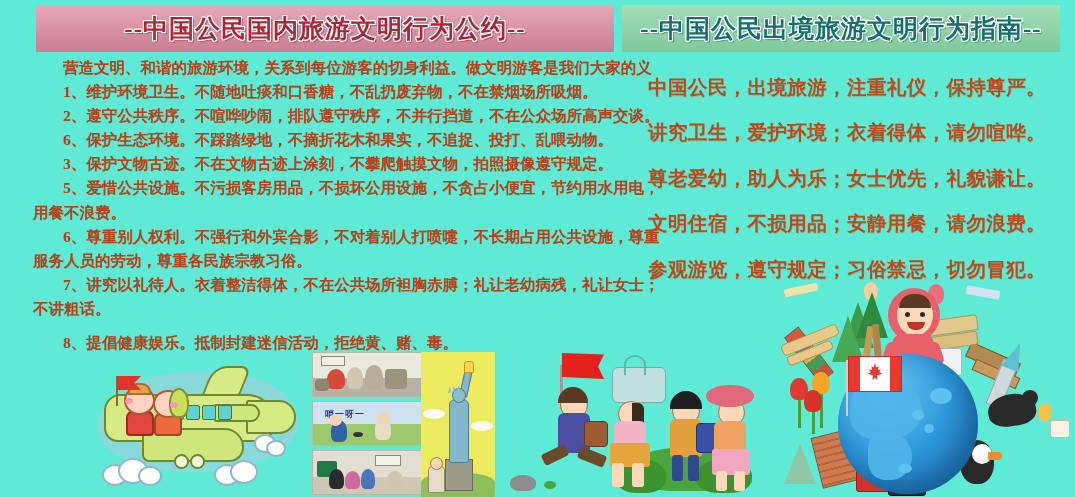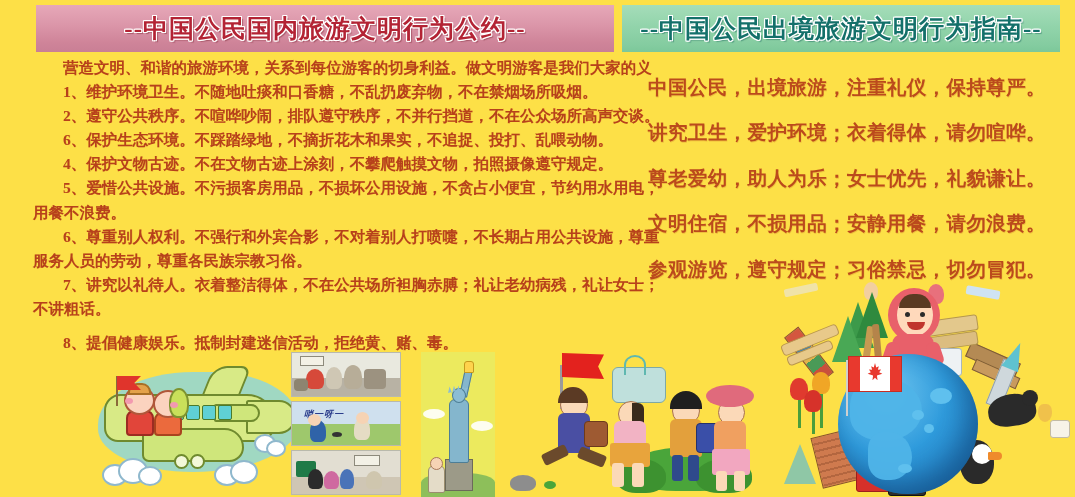--- a/index.html
+++ b/index.html
@@ -4,21 +4,21 @@
 <style>
   html, body {
     margin: 0;
     padding: 0;
     background: #ffffff;
   }
   #poster {
     position: relative;
     width: 1075px;
     height: 497px;
-    background: #fde047;
+    background: #5eead4;
     overflow: hidden;
     font-family: "Liberation Serif", "DejaVu Serif", serif;
   }
 
   
   .banner {
     position: absolute;
     top: 5px;
     height: 47px;
     display: flex;
@@ -150,21 +150,21 @@
   .flag-pole { position: absolute; width: 2px; background: #8a6a3a; }
   .flag-red {
     position: absolute; width: 24px; height: 14px; background: #e0342c;
     clip-path: polygon(0 0, 100% 0, 72% 50%, 100% 100%, 0 100%);
   }
   .hair-green {
     position: absolute; background: #c9e05a; border: 2px solid #7e9330; border-radius: 50% 50% 40% 40%;
   }
 
   
-  #illus-comic { left: 291px; top: 352px; width: 112px; height: 145px; font-style: italic; }
+  #illus-comic { left: 312px; top: 352px; width: 112px; height: 145px; }
   .comic-cell {
     position: absolute; left: 0; width: 110px; height: 45px;
     border: 1px solid #b9b9ac; box-sizing: border-box; overflow: hidden;
   }
   .comic-cell.c1 { top: 0;  background: linear-gradient(to bottom,#e9e9df 58%,#b8b2a4 58%); }
   .comic-cell.c2 { top: 49px; background: linear-gradient(to bottom,#cfe0ee 52%,#9ec86c 52%); }
   .comic-cell.c3 { top: 98px; background: linear-gradient(to bottom,#e2ded2 60%,#cfc6b4 60%); }
   .fig {
     position: absolute; border-radius: 50% 50% 30% 30%;
   }
@@ -305,21 +305,21 @@
 
   <div class="banner" id="banner-right">
     <div class="banner-title">--中国公民出境旅游文明行为指南--</div>
   </div>
 
   <div id="left-column">
     <div class="body-line indent">营造文明、和谐的旅游环境，关系到每位游客的切身利益。做文明游客是我们大家的义</div>
     <div class="body-line indent">1、维护环境卫生。不随地吐痰和口香糖，不乱扔废弃物，不在禁烟场所吸烟。</div>
     <div class="body-line indent">2、遵守公共秩序。不喧哗吵闹，排队遵守秩序，不并行挡道，不在公众场所高声交谈。</div>
     <div class="body-line indent">6、保护生态环境。不踩踏绿地，不摘折花木和果实，不追捉、投打、乱喂动物。</div>
-    <div class="body-line indent">4、保护文物古迹。不在文物古迹上涂刻，不攀爬触摸文物，拍照摄像遵守规定。</div>
+    <div class="body-line indent">3、保护文物古迹。不在文物古迹上涂刻，不攀爬触摸文物，拍照摄像遵守规定。</div>
     <div class="body-line indent">5、爱惜公共设施。不污损客房用品，不损坏公用设施，不贪占小便宜，节约用水用电，</div>
     <div class="body-line">用餐不浪费。</div>
     <div class="body-line indent">6、尊重别人权利。不强行和外宾合影，不对着别人打喷嚏，不长期占用公共设施，尊重</div>
     <div class="body-line">服务人员的劳动，尊重各民族宗教习俗。</div>
     <div class="body-line indent">7、讲究以礼待人。衣着整洁得体，不在公共场所袒胸赤膊；礼让老幼病残，礼让女士；</div>
     <div class="body-line">不讲粗话。</div>
     <div class="body-line indent gap-before">8、提倡健康娱乐。抵制封建迷信活动，拒绝黄、赌、毒。</div>
   </div>
 
   <div id="right-column">

